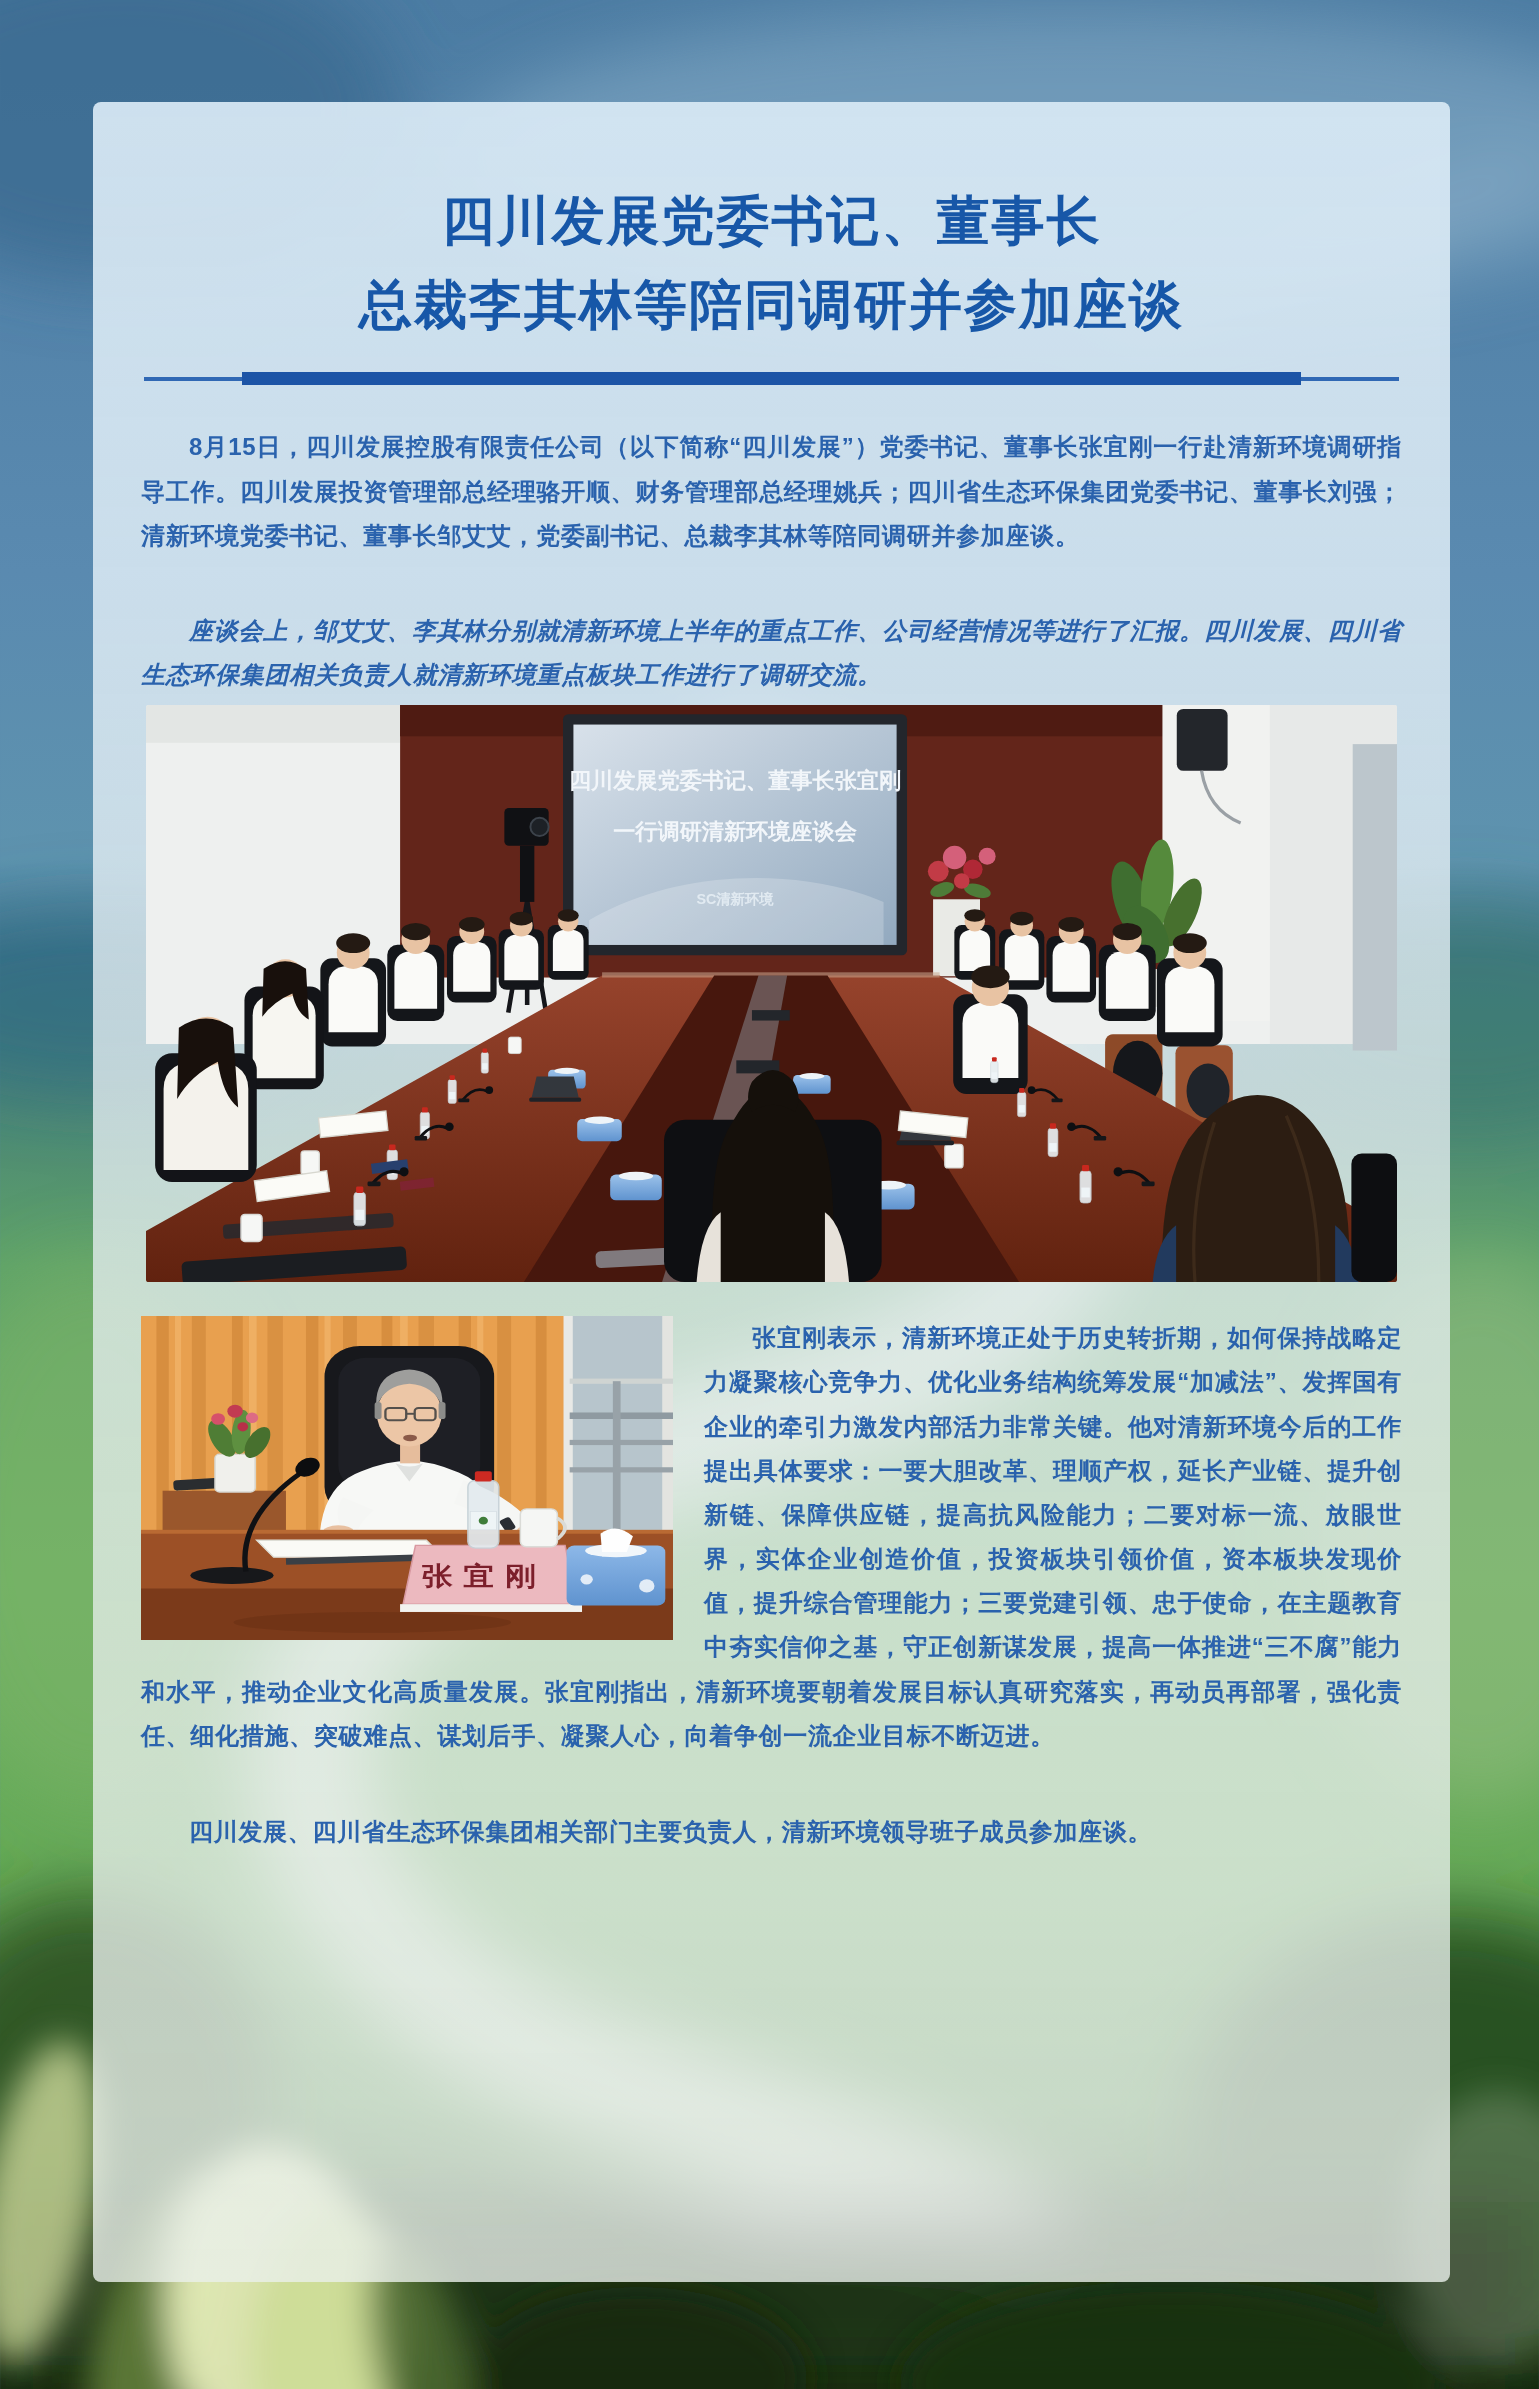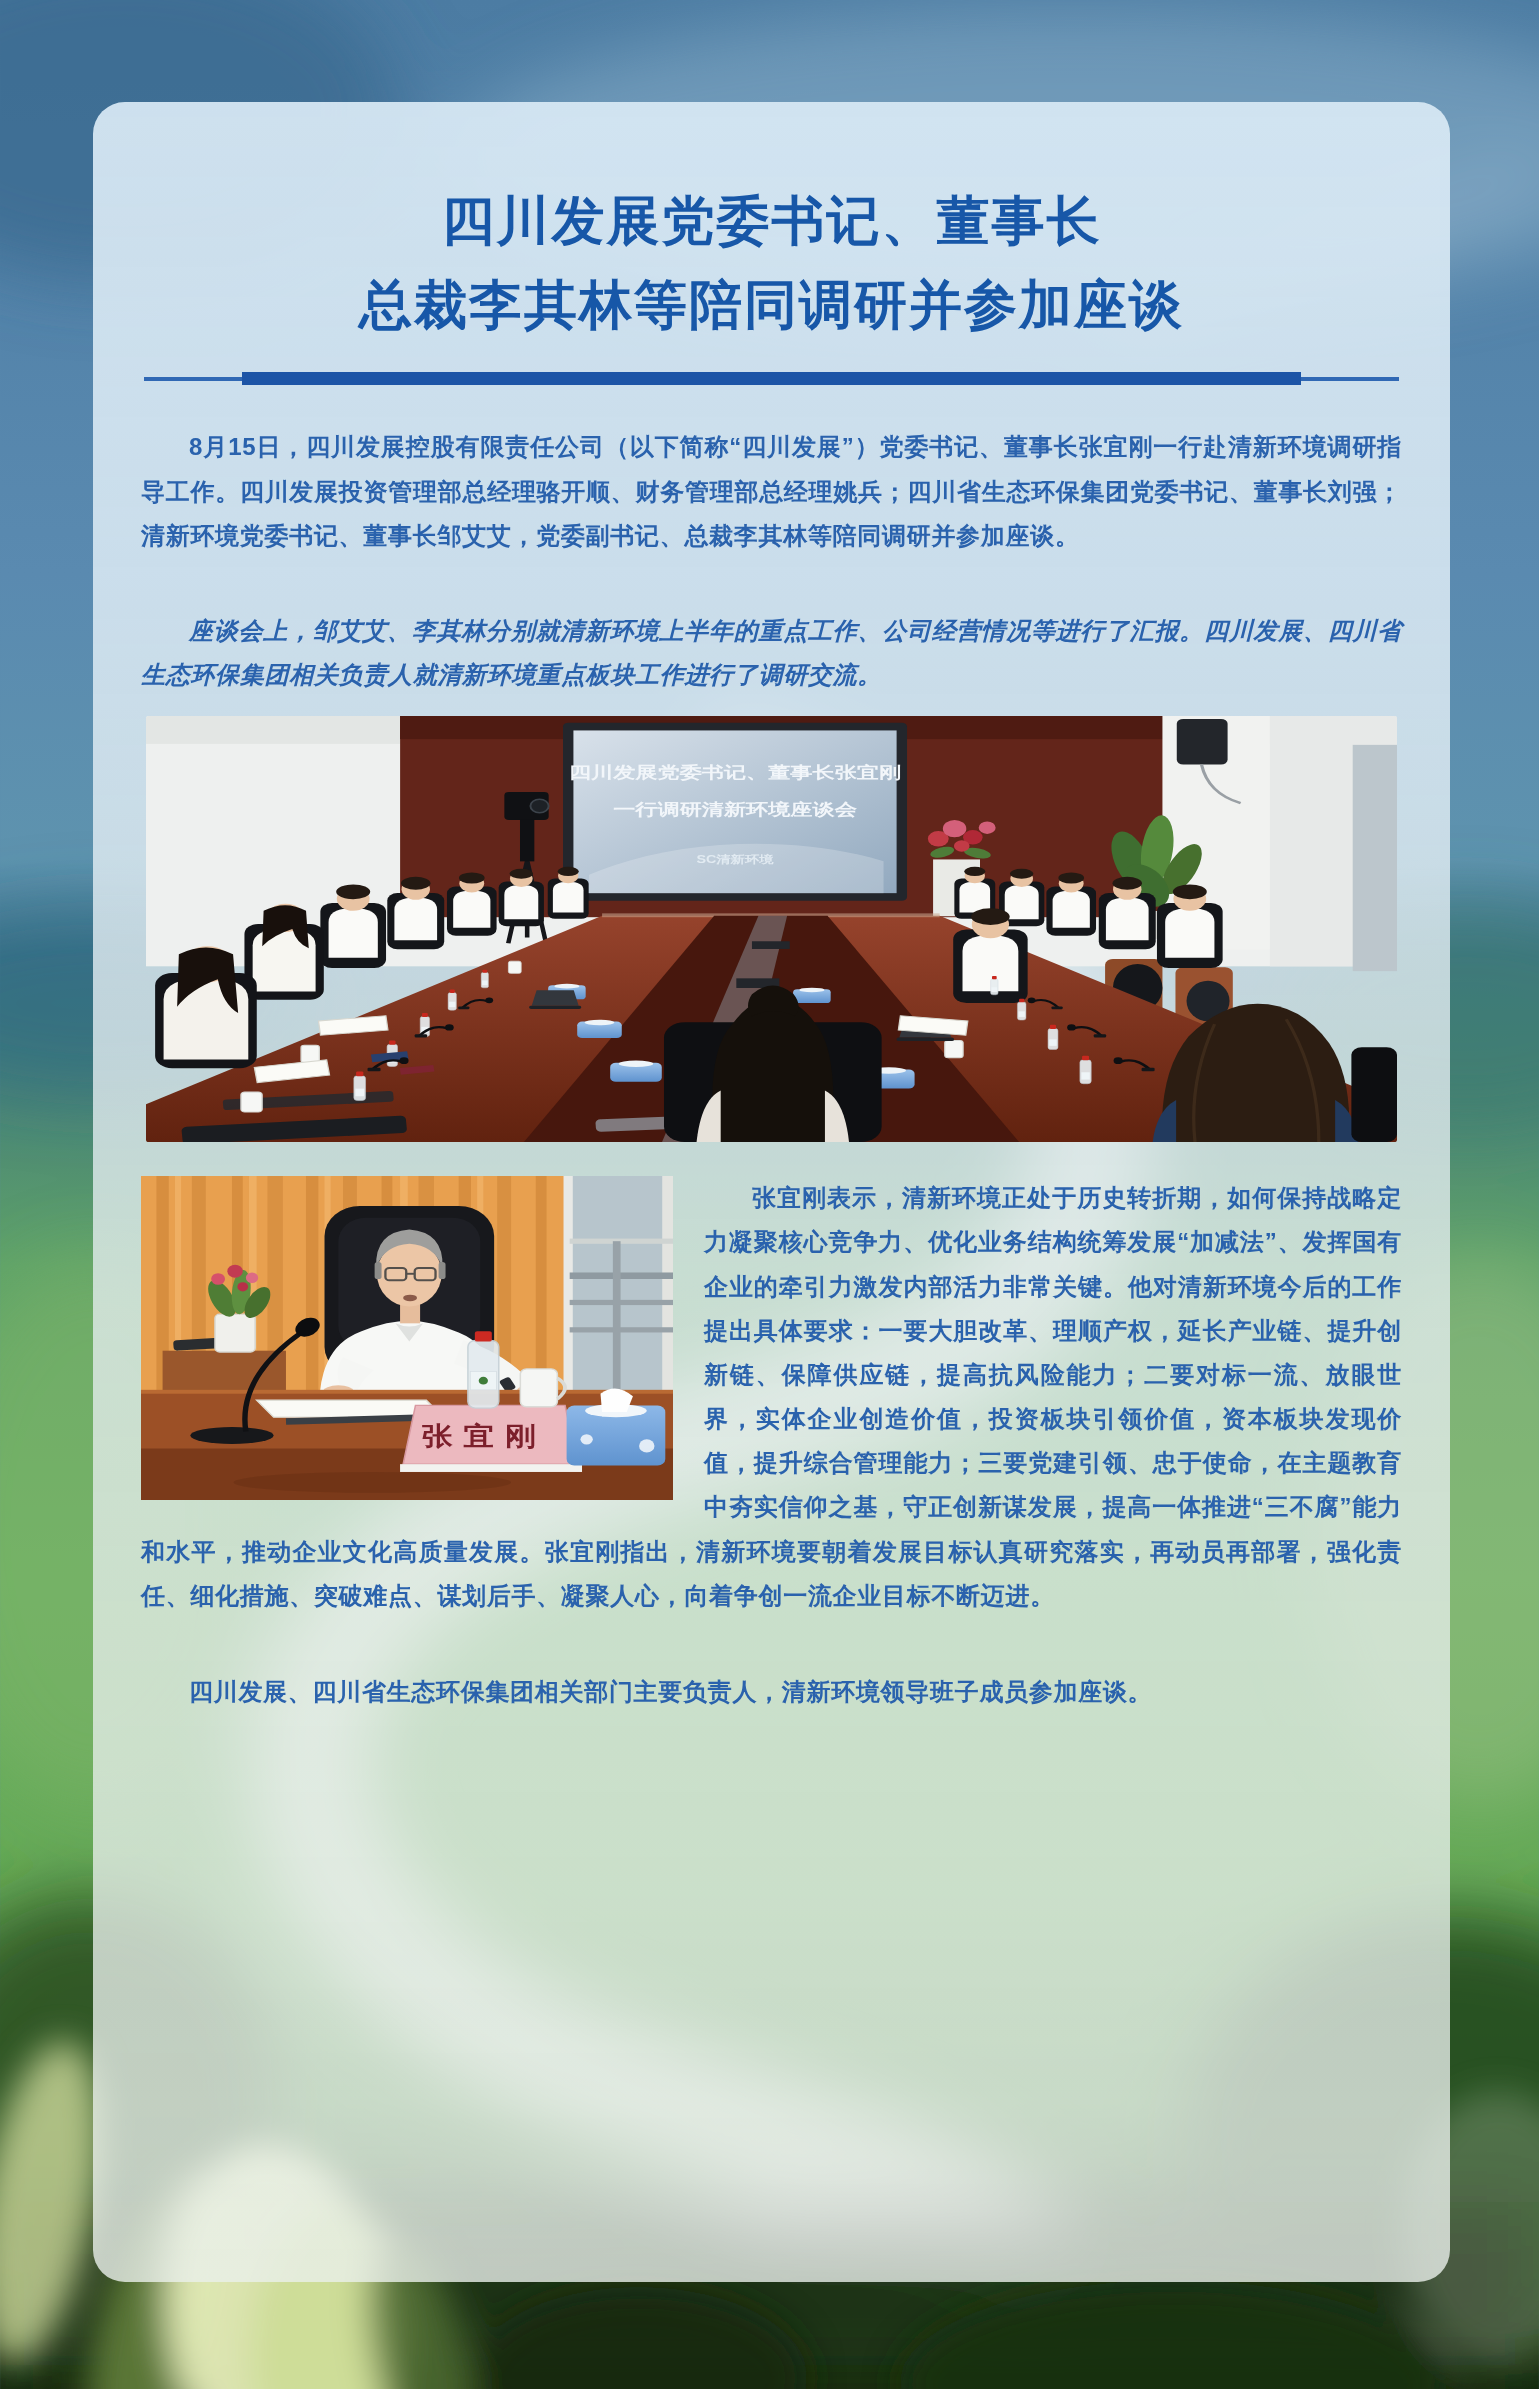--- a/index.html
+++ b/index.html
@@ -4,21 +4,21 @@
 <style>
   html,body{margin:0;padding:0;}
   body{
     width:1539px;height:2389px;position:relative;overflow:hidden;
     font-family:"Liberation Sans","DejaVu Sans",sans-serif;
     background:#5a89ae;
   }
   .bg{position:absolute;left:0;top:0;width:1539px;height:2389px;display:block;}
   .card{
     position:absolute;left:93px;top:102px;width:1357px;height:2180px;
-    border-radius:32px;box-sizing:border-box;
+    border-radius:8px;box-sizing:border-box;
     padding:77px 48px 39px 48px;
     background:linear-gradient(180deg,
       rgba(215,232,244,0.94) 0%,
       rgba(218,233,243,0.88) 22%,
       rgba(226,236,240,0.80) 45%,
       rgba(231,238,236,0.76) 70%,
       rgba(234,240,235,0.80) 100%);
     overflow:hidden;
   }
   .title{
@@ -29,21 +29,21 @@
   .divider .thin{position:absolute;left:2.6px;right:2.6px;top:4.6px;height:3.9px;background:#3068b4;}
   .divider .thick{position:absolute;left:8%;width:84%;top:0;height:13px;background:#1c54a6;}
   .para{
     margin:0;font-size:24px;line-height:1.84;color:#2a62ad;font-weight:bold;
     letter-spacing:0.7px;text-indent:2em;text-align:justify;
   }
   .p1{margin-top:40px;}
   .p2{margin-top:51px;font-style:italic;}
   .p4{margin-top:52px;}
   .photo-meeting{
-    display:block;width:1251px;height:426px;margin:19px auto 0 auto;
+    display:block;width:1251px;height:577px;margin:8px auto 0 auto;
     border-radius:2.6px;overflow:hidden;text-align:right;
   }
   .p3-wrap{display:flow-root;margin-top:34px;}
   .photo-portrait{
     float:left;width:532px;height:324px;margin:0 31px 16.3px 0;overflow:hidden;
   }
   .photo-meeting svg,.photo-portrait svg{display:block;width:100%;height:100%;}
 </style>
 </head>
 <body>

